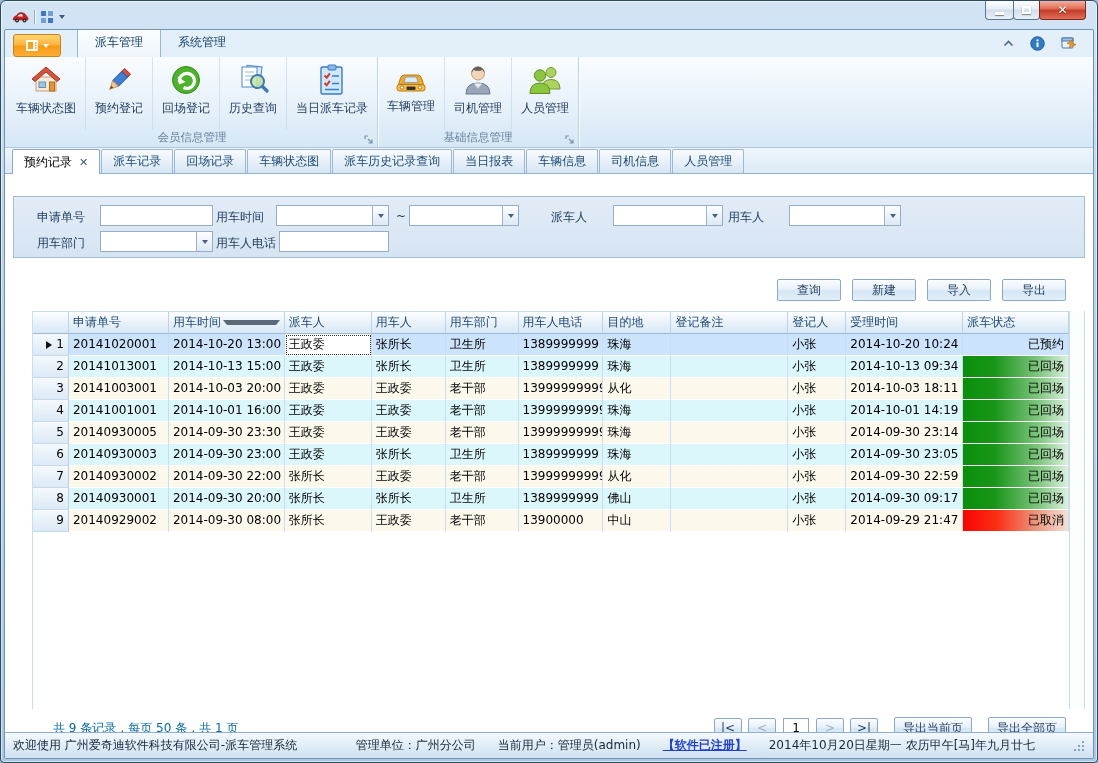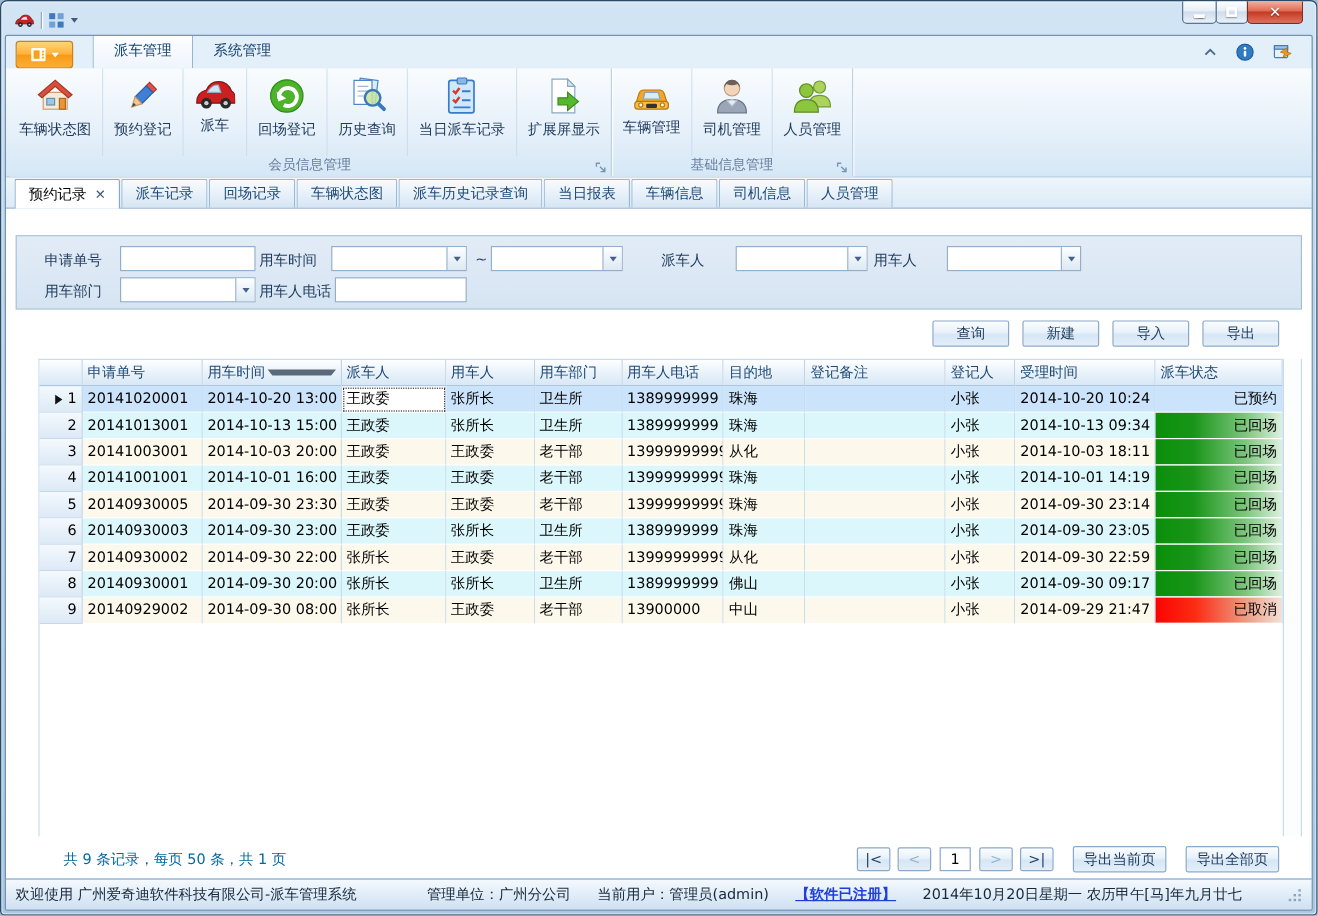--- a/index.html
+++ b/index.html
@@ -70,21 +70,21 @@
   .filterpanel { flex:none; height:62px; position:relative; border:1px solid #a4bdd6;
     background:linear-gradient(180deg,#e2ecf7,#d6e4f2); }
   .flabel { position:absolute; color:#1e395b; white-space:nowrap; }
   .ftext { position:absolute; height:21px; border:1px solid #93aec8; background:#fff; padding:0 3px; font:inherit; }
   .combo { position:absolute; height:21px; border:1px solid #93aec8; background:#fff; display:flex; }
   .combo input { flex:1; min-width:0; border:none; outline:none; font:inherit; padding:0 3px; background:transparent; }
   .cbtn { width:16px; flex:none; border-left:1px solid #98b4cc;
     background:linear-gradient(180deg,#fdfeff,#dde9f4); display:flex; align-items:center; justify-content:center; }
   .cbtn .caret { border-top-color:#44618a; }
 
-  .actions { flex:none; display:flex; justify-content:flex-end; gap:11px; padding-right:19px; margin-top:9px; }
+  .actions { flex:none; display:flex; justify-content:flex-end; gap:11px; padding-right:19px; margin-top:21px; }
   .btn { min-width:64px; height:22px; padding:0 8px; border:1px solid #8aa8c8; border-radius:2px; color:#1e395b;
     background:linear-gradient(180deg,#fbfdff 0%,#e8f1fa 45%,#d5e6f5 55%,#e4eff9 100%);
     display:flex; align-items:center; justify-content:center; white-space:nowrap; }
 
   
   .gridwrap { flex:none; margin:10px 0 0 19px; height:398px; display:flex; }
   .gridtable { width:1037px; border-left:1px solid #c9dded; border-top:1px solid #c9dded; }
   .g-row { display:flex; height:22px; }
   .g-cell { height:22px; line-height:21px; padding:0 4px; overflow:hidden; white-space:nowrap;
     border-right:1px solid #c9dded; border-bottom:1px solid #fff; }
@@ -226,33 +226,20 @@
                     <rect x="13" y="9" width="8" height="13" fill="#3f7fd4" stroke="#2a5fa8"></rect>
                     <path d="M13 22 L17 30 L21 22 Z" fill="#f2c894" stroke="#c89860"></path>
                     <path d="M15.7 26.4 L17 30 L18.3 26.4 Z" fill="#444"></path>
                   </g>
                 </svg>
             </span>
             <span class="rbtn-label">预约登记</span>
           </div>
           <div class="rbtn">
             <span class="icon">
-              <svg width="34" height="30" viewBox="0 0 34 30">
-                  <path d="M2 22 q0 -8 8 -10 q3 -7 10 -7 q8 0 11 8 q3 1 3 7 l0 3 l-32 0 Z" fill="#cc1f1f" stroke="#8c1414"></path>
-                  <path d="M12 12 q4 -5 8 -4 l2 6 l-11 0 Z" fill="#cfe6f5" stroke="#90aabf"></path>
-                  <circle cx="10" cy="23" r="4.5" fill="#2a2a2a"></circle>
-                  <circle cx="26" cy="23" r="4.5" fill="#2a2a2a"></circle>
-                  <circle cx="10" cy="23" r="1.8" fill="#cfcfcf"></circle>
-                  <circle cx="26" cy="23" r="1.8" fill="#cfcfcf"></circle>
-                </svg>
-            </span>
-            <span class="rbtn-label">派车</span>
-          </div>
-          <div class="rbtn">
-            <span class="icon">
               <svg width="34" height="34" viewBox="0 0 34 34">
                   <circle cx="17" cy="17" r="13.5" fill="#4cb32b" stroke="#2f8c18"></circle>
                   <path d="M10.5 19 a7.5 7.5 0 1 1 4 5.5" stroke="#fff" stroke-width="3.2" fill="none"></path>
                   <path d="M8.5 13.5 L10 21.5 L16.5 19 Z" fill="#fff"></path>
                 </svg>
             </span>
             <span class="rbtn-label">回场登记</span>
           </div>
           <div class="rbtn">
             <span class="icon">
@@ -274,30 +261,20 @@
                   <rect x="6" y="4" width="21" height="27" rx="2" fill="#cfe8fb" stroke="#3a7bc8" stroke-width="1.4"></rect>
                   <rect x="13" y="2" width="8" height="5" rx="1" fill="#8ab8e0" stroke="#3a7bc8"></rect>
                   <path d="M9.5 12.5 l2.2 2.2 l3.2 -4.4" stroke="#d43a2a" stroke-width="2" fill="none"></path>
                   <line x1="17" y1="13" x2="24" y2="13" stroke="#3a7bc8" stroke-width="1.6"></line>
                   <path d="M9.5 20 l2.2 2.2 l3.2 -4.4" stroke="#d43a2a" stroke-width="2" fill="none"></path>
                   <line x1="17" y1="20.5" x2="24" y2="20.5" stroke="#3a7bc8" stroke-width="1.6"></line>
                   <line x1="10" y1="26.5" x2="24" y2="26.5" stroke="#3a7bc8" stroke-width="1.6"></line>
                 </svg>
             </span>
             <span class="rbtn-label">当日派车记录</span>
-          </div>
-          <div class="rbtn">
-            <span class="icon">
-              <svg width="34" height="34" viewBox="0 0 34 34">
-                  <path d="M7 3 h13 l6 6 v22 h-19 Z" fill="#fff" stroke="#8aa8c0"></path>
-                  <path d="M20 3 l6 6 h-6 Z" fill="#d8e8f4" stroke="#8aa8c0"></path>
-                  <path d="M12 18.5 h8 v-4.5 l9 7.5 l-9 7.5 v-4.5 h-8 Z" fill="#56b82e" stroke="#3a8c1c"></path>
-                </svg>
-            </span>
-            <span class="rbtn-label">扩展屏显示</span>
           </div>
         </div>
         <div class="rgroup-label">会员信息管理</div>
         <span class="launcher icon">
           <svg width="10" height="10" viewBox="0 0 10 10">
               <path d="M1 4 V1 H4" fill="none" stroke="#7a94b0" stroke-width="1.2"></path>
               <path d="M4 4 L8 8 M8 4.5 V8 H4.5" fill="none" stroke="#7a94b0" stroke-width="1.2"></path>
             </svg>
         </span>
       </div>

